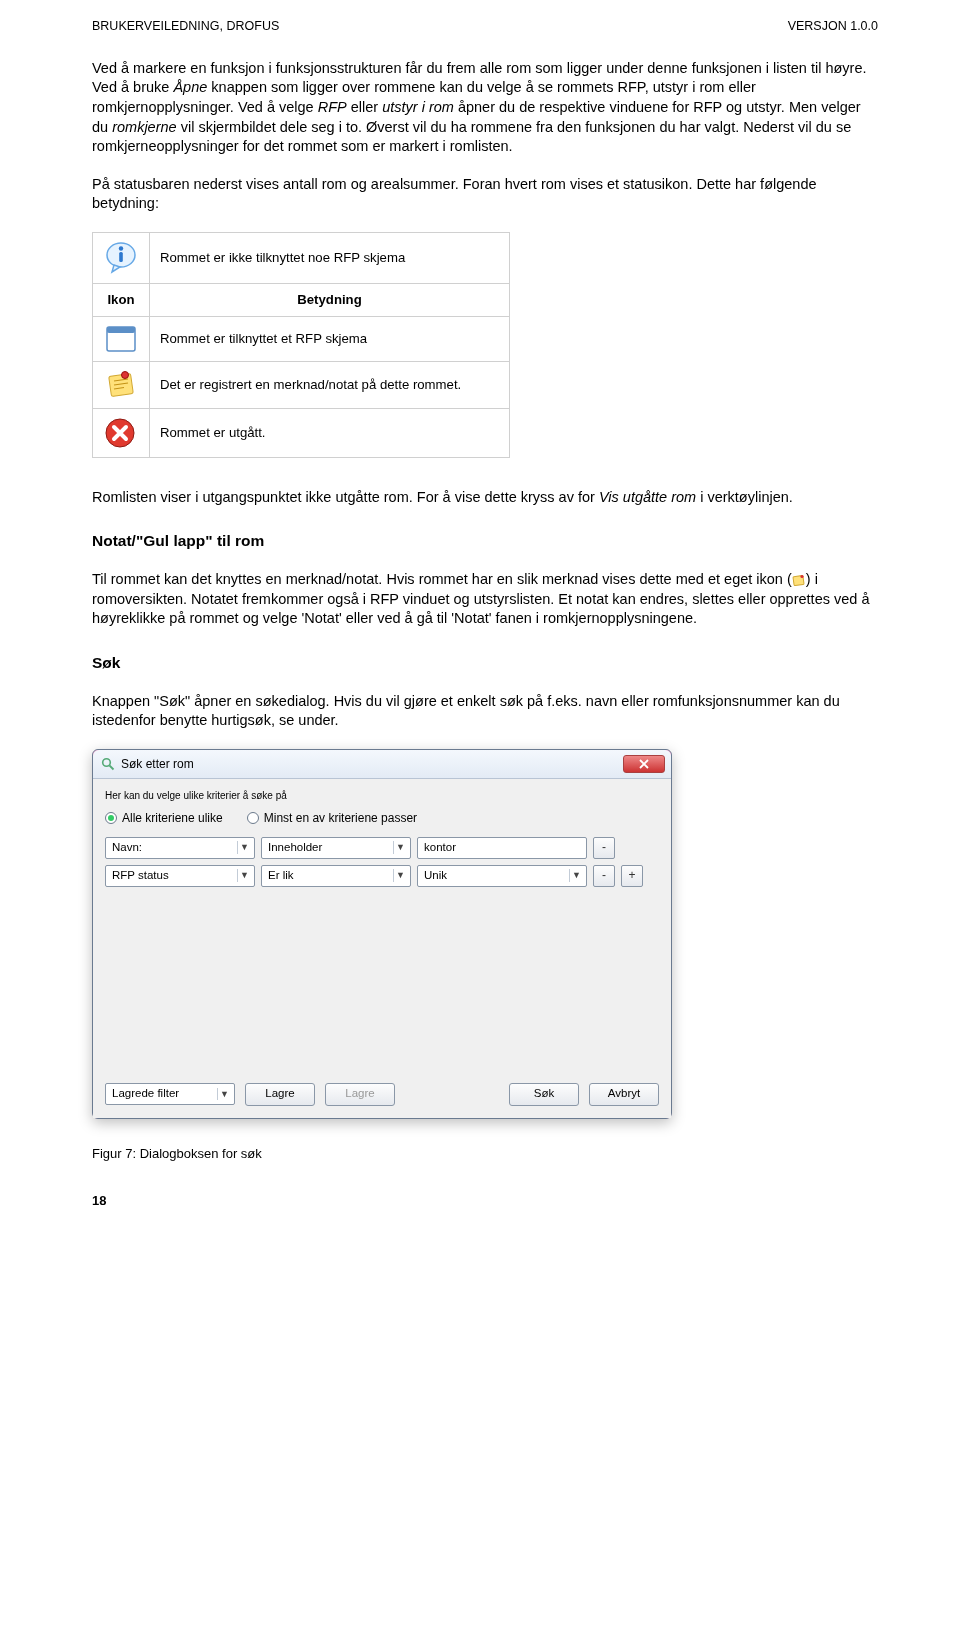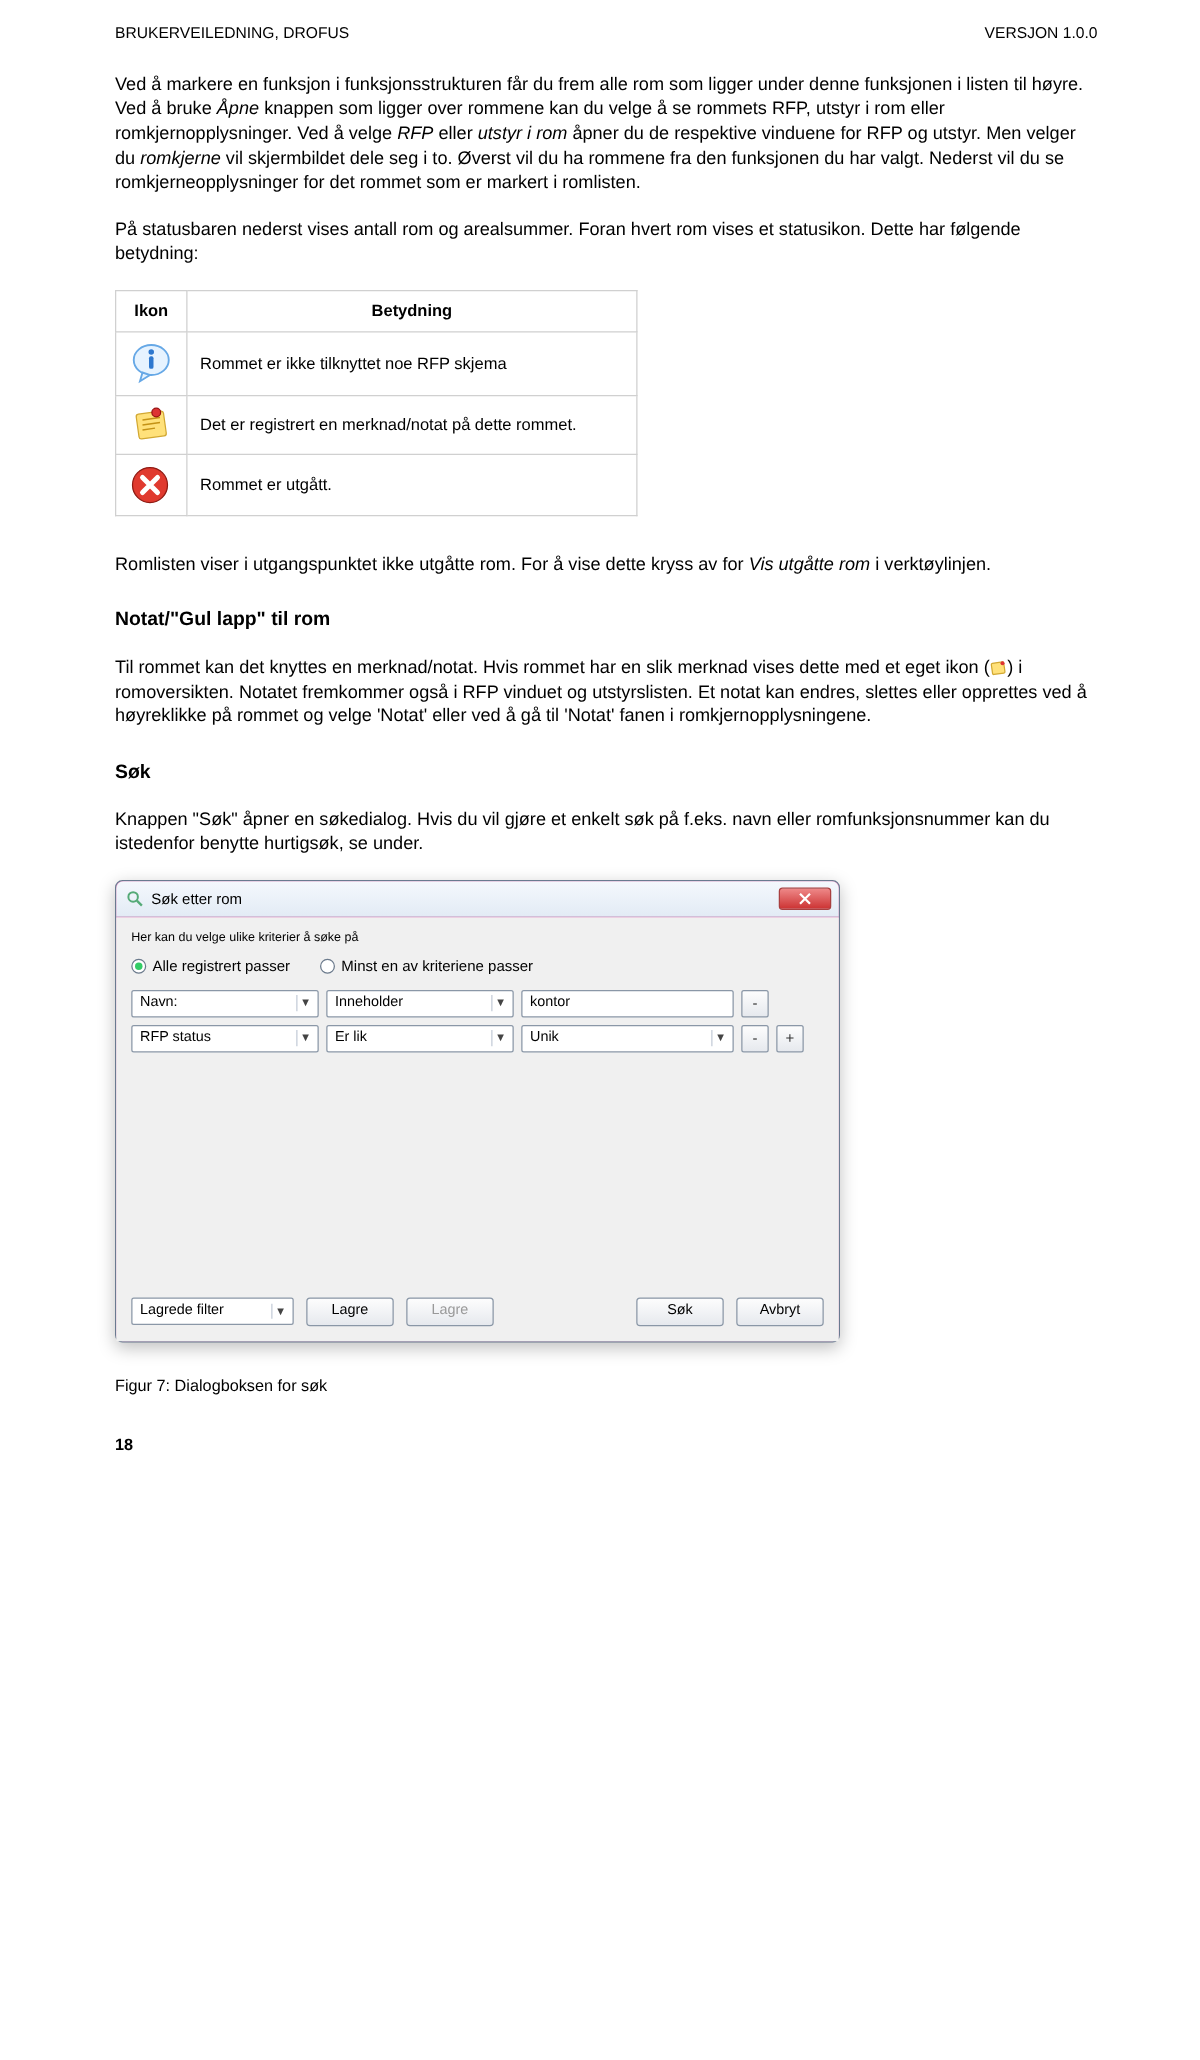--- a/index.html
+++ b/index.html
@@ -117,35 +117,46 @@
 
   <div class="body-text">
     <span>Ved å markere en funksjon i funksjonsstrukturen får du frem alle rom som ligger under denne funksjonen i listen til høyre. Ved å bruke </span><i>Åpne</i><span> knappen som ligger over rommene kan du velge å se rommets RFP, utstyr i rom eller romkjernopplysninger. Ved å velge </span><i>RFP</i><span> eller </span><i>utstyr i rom</i><span> åpner du de respektive vinduene for RFP og utstyr. Men velger du </span><i>romkjerne</i><span> vil skjermbildet dele seg i to. Øverst vil du ha rommene fra den funksjonen du har valgt. Nederst vil du se romkjerneopplysninger for det rommet som er markert i romlisten.</span>
   </div>
 
   <div class="body-text">På statusbaren nederst vises antall rom og arealsummer. Foran hvert rom vises et statusikon. Dette har følgende betydning:</div>
 
   <table class="icon-table">
     <tbody>
         <tr>
-      <th>Ikon</th>
-      <th>Betydning</th>
-    </tr>
-    <tr>
       <td class="iconcell">
         <span>
           <svg width="36" height="36" viewBox="0 0 36 36">
             <ellipse cx="18" cy="15" rx="14" ry="12" fill="#e6f3ff" stroke="#66a8e6" stroke-width="1.5"></ellipse>
             <path d="M11 25 L9 32 L17 27 Z" fill="#e6f3ff" stroke="#66a8e6" stroke-width="1.5"></path>
             <rect x="16.2" y="12" width="3.6" height="10" rx="1.5" fill="#2d78cf"></rect>
             <circle cx="18" cy="8.5" r="2.2" fill="#2d78cf"></circle>
           </svg>
         </span>
       </td>
       <td class="textcell">Rommet er ikke tilknyttet noe RFP skjema</td>
+    </tr>
+    <tr>
+      <th>Ikon</th>
+      <th>Betydning</th>
+    </tr>
+    <tr>
+      <td class="iconcell">
+        <span>
+          <svg width="36" height="30" viewBox="0 0 36 30">
+            <rect x="4" y="3" width="28" height="24" rx="2" fill="#fff" stroke="#5b8fc7" stroke-width="1.5"></rect>
+            <rect x="4" y="3" width="28" height="6" rx="2" fill="#5b8fc7"></rect>
+          </svg>
+        </span>
+      </td>
+      <td class="textcell">Rommet er tilknyttet et RFP skjema</td>
     </tr>
     <tr>
       <td class="iconcell">
         <span>
           <svg width="36" height="32" viewBox="0 0 36 32">
             <rect x="7" y="6" width="22" height="20" rx="2" fill="#ffe17a" stroke="#d2a832" transform="rotate(-8 18 16)"></rect>
             <line x1="11" y1="12" x2="25" y2="10" stroke="#c49215" stroke-width="1.2"></line>
             <line x1="11" y1="16" x2="25" y2="14" stroke="#c49215" stroke-width="1.2"></line>
             <line x1="11" y1="20" x2="21" y2="18.5" stroke="#c49215" stroke-width="1.2"></line>
             <circle cx="22" cy="6" r="3.5" fill="#d33" stroke="#911"></circle>
@@ -202,21 +213,21 @@
           <svg width="10" height="10" viewBox="0 0 10 10">
               <path d="M1 1 L9 9 M9 1 L1 9" stroke="#fff" stroke-width="1.8"></path>
             </svg>
         </div>
       </div>
       <div class="dlg-body">
         <div class="instr">Her kan du velge ulike kriterier å søke på</div>
         <div class="radios">
           <label>
             <span class="radio-dot checked"></span>
-            <span>Alle registrert passer</span>
+            <span>Alle kriteriene ulike</span>
           </label>
           <label>
             <span class="radio-dot"></span>
             <span>Minst en av kriteriene passer</span>
           </label>
         </div>
 
         <div class="crit-row">
           <div class="combo" style="width:150px">
             <span>Navn:</span>

